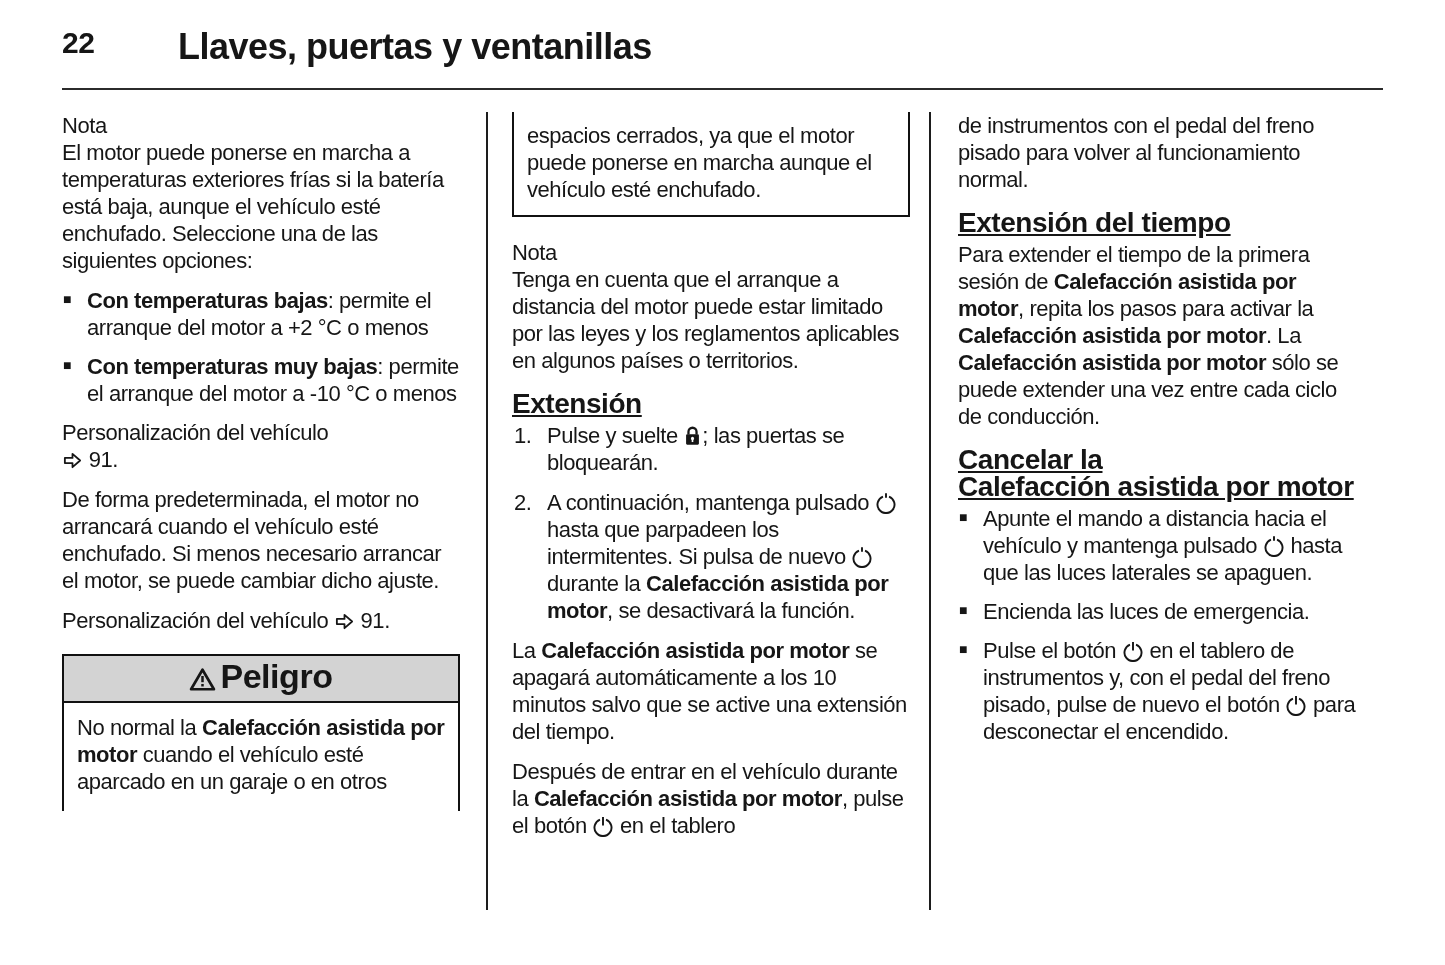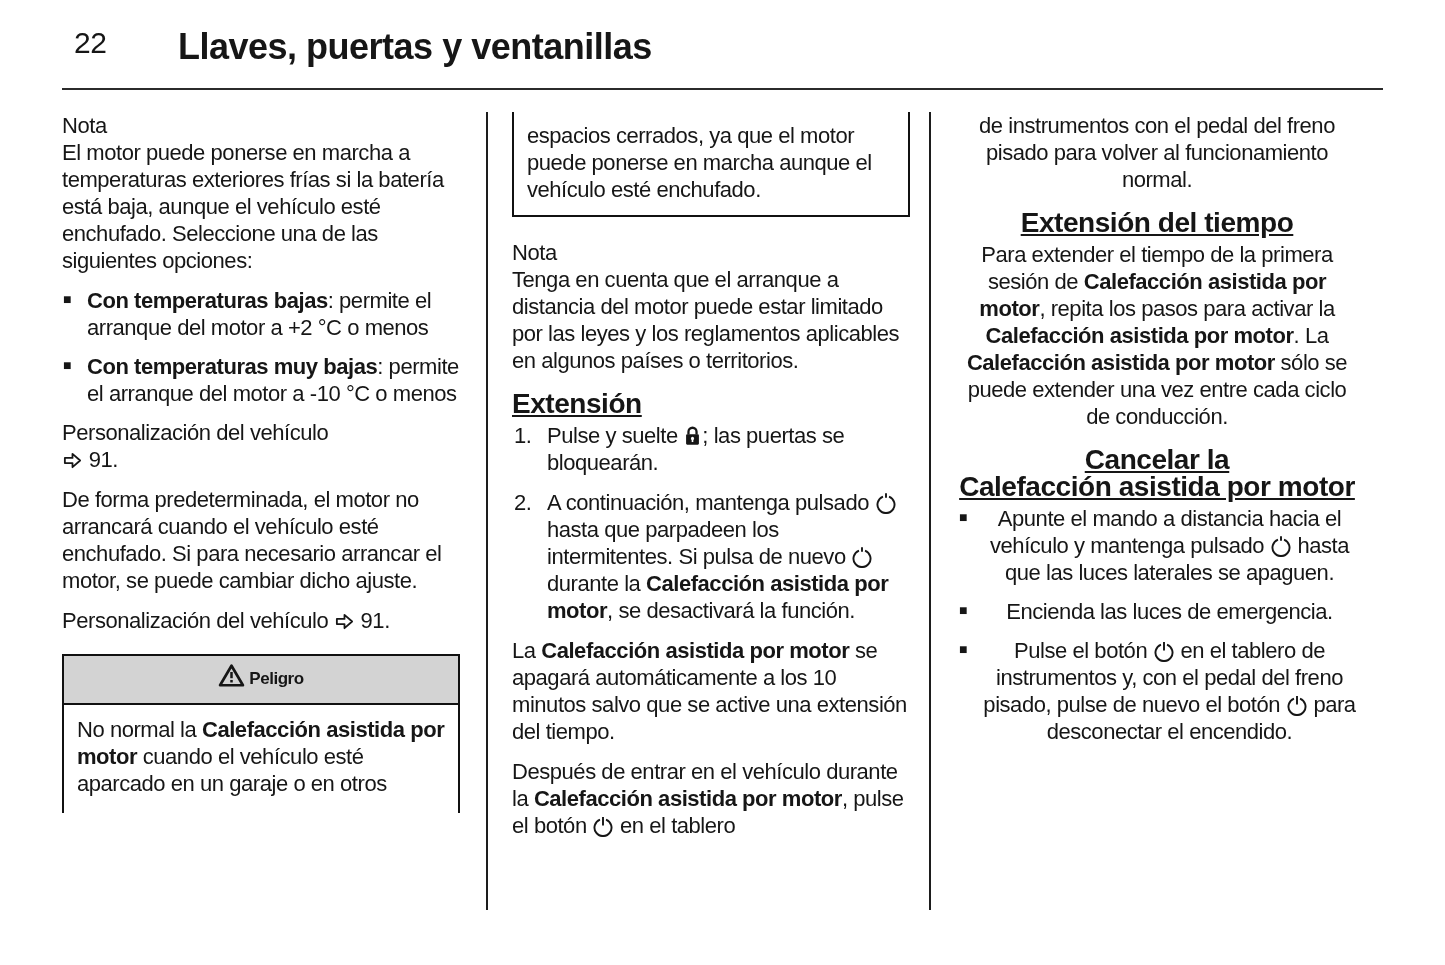--- a/index.html
+++ b/index.html
@@ -7,29 +7,29 @@
     position:relative;
     width:1445px; height:965px;
     background:#ffffff;
     font-family:"Liberation Sans","DejaVu Sans",sans-serif;
     color:#161616;
     overflow:hidden;
   }
 
   
   .page-header { position:absolute; top:26px; left:62px; right:62px; }
-  .page-number { position:absolute; left:12px; top:0; font-size:30px; font-weight:normal; letter-spacing:-0.5px; }
+  .page-number { position:absolute; left:0; top:0; font-size:30px; font-weight:bold; letter-spacing:-0.5px; }
   .page-title  { position:absolute; left:116px; top:0; font-size:36px; font-weight:bold; letter-spacing:-0.5px; }
   .header-rule { position:absolute; top:88px; left:62px; width:1321px; height:2px; background:#2b2b2b; }
 
   
   .col { position:absolute; top:112px; width:398px; font-size:22px; line-height:27px; letter-spacing:-0.45px; }
   .col-1 { left:62px; }
   .col-2 { left:512px; }
-  .col-3 { left:958px;text-align:center; }
+  .col-3 { left:958px; }
   .column-divider { position:absolute; top:112px; width:2px; height:798px; background:#1d1d1d; }
   .divider-1 { left:486px; }
   .divider-2 { left:929px; }
 
   
   .note-label { font-weight:normal; }
   .para { margin:0 0 13px 0; }
   .subheading { font-weight:bold; font-size:28px; margin:16px 0 5px 0;text-decoration:underline; }
   b { letter-spacing:-0.45px; }
 
@@ -40,21 +40,21 @@
   .numbered-list { margin:0 0 2px 0; }
   .numbered-item { position:relative; padding-left:35px; margin:0 0 13px 0; }
   .item-number { position:absolute; left:2px; top:0; }
 
   
   .warning-box { margin-top:20px; }
   .warning-box.start { border:2px solid #111; border-bottom:none; }
   .warning-box.continuation { border:2px solid #111; border-top:none; margin:0 0 22px 0; }
   .warning-box-header {
     background:#d3d3d3; border-bottom:2px solid #111;
-    text-align:center; font-weight:bold; font-size:17px;
+    text-align:center; font-weight:bold; font-size:34px;
     padding:7px 0 7px 0;
   }
   .warning-box-body { padding:11px 13px 16px 13px; }
   .warning-box.continuation .warning-box-body { padding:10px 29px 12px 13px; }
   .warning-icon-wrap { display:inline-block; vertical-align:-4px; margin-right:4px; }
   .warning-icon-wrap svg { width:27px; height:25px; }
 
   
   .icon-wrap { display:inline-block; }
   .icon-wrap svg { vertical-align:-4px; }
@@ -76,21 +76,21 @@
   <div class="col col-1">
       <div class="note-label">Nota</div>
       <div class="para"><span>El motor puede ponerse en marcha a temperaturas exteriores frías si la batería está baja, aunque el vehículo esté enchufado. Seleccione una de las siguientes opciones:</span></div>
       <div class="bullet-list">
         <div class="bullet-item"><span class="bullet-marker">■</span><span class="bullet-content"><b>Con temperaturas bajas</b><span>: permite el arranque del motor a +2 °C o menos</span></span></div>
         <div class="bullet-item"><span class="bullet-marker">■</span><span class="bullet-content"><b>Con temperaturas muy bajas</b><span>: permite el arranque del motor a -10 °C o menos</span></span></div>
       </div>
       <div class="para"><span>Personalización del vehículo</span><br><span class="icon-wrap icon-page-ref-arrow"><svg viewBox="0 0 22 22">
             <path d="M3 8.3 H11 V4 L19 11 L11 18 V13.7 H3 Z" fill="#ffffff" stroke="#161616" stroke-width="1.9" stroke-linejoin="round"></path>
           </svg></span><span> 91.</span></div>
-      <div class="para"><span>De forma predeterminada, el motor no arrancará cuando el vehículo esté enchufado. Si para necesario arrancar el motor, se puede cambiar dicho ajuste.</span></div>
+      <div class="para"><span>De forma predeterminada, el motor no arrancará cuando el vehículo esté enchufado. Si menos necesario arrancar el motor, se puede cambiar dicho ajuste.</span></div>
       <div class="para"><span>Personalización del vehículo </span><span class="icon-wrap icon-page-ref-arrow"><svg viewBox="0 0 22 22">
             <path d="M3 8.3 H11 V4 L19 11 L11 18 V13.7 H3 Z" fill="#ffffff" stroke="#161616" stroke-width="1.9" stroke-linejoin="round"></path>
           </svg></span><span> 91.</span></div>
       <div class="warning-box start">
         <div class="warning-box-header"><span class="warning-icon-wrap"><svg viewBox="0 0 26 24">
               <path d="M13 2.6 L24 21.4 H2 Z" fill="none" stroke="#161616" stroke-width="2.6" stroke-linejoin="round"></path>
               <rect x="11.8" y="8.6" width="2.4" height="6" fill="#161616"></rect>
               <rect x="11.8" y="16.3" width="2.4" height="2.4" fill="#161616"></rect>
             </svg></span><span class="warning-box-title">Peligro</span></div>
         <div class="warning-box-body"><span>No normal la </span><b>Calefacción asistida por motor</b><span> cuando el vehículo esté aparcado en un garaje o en otros</span></div>

